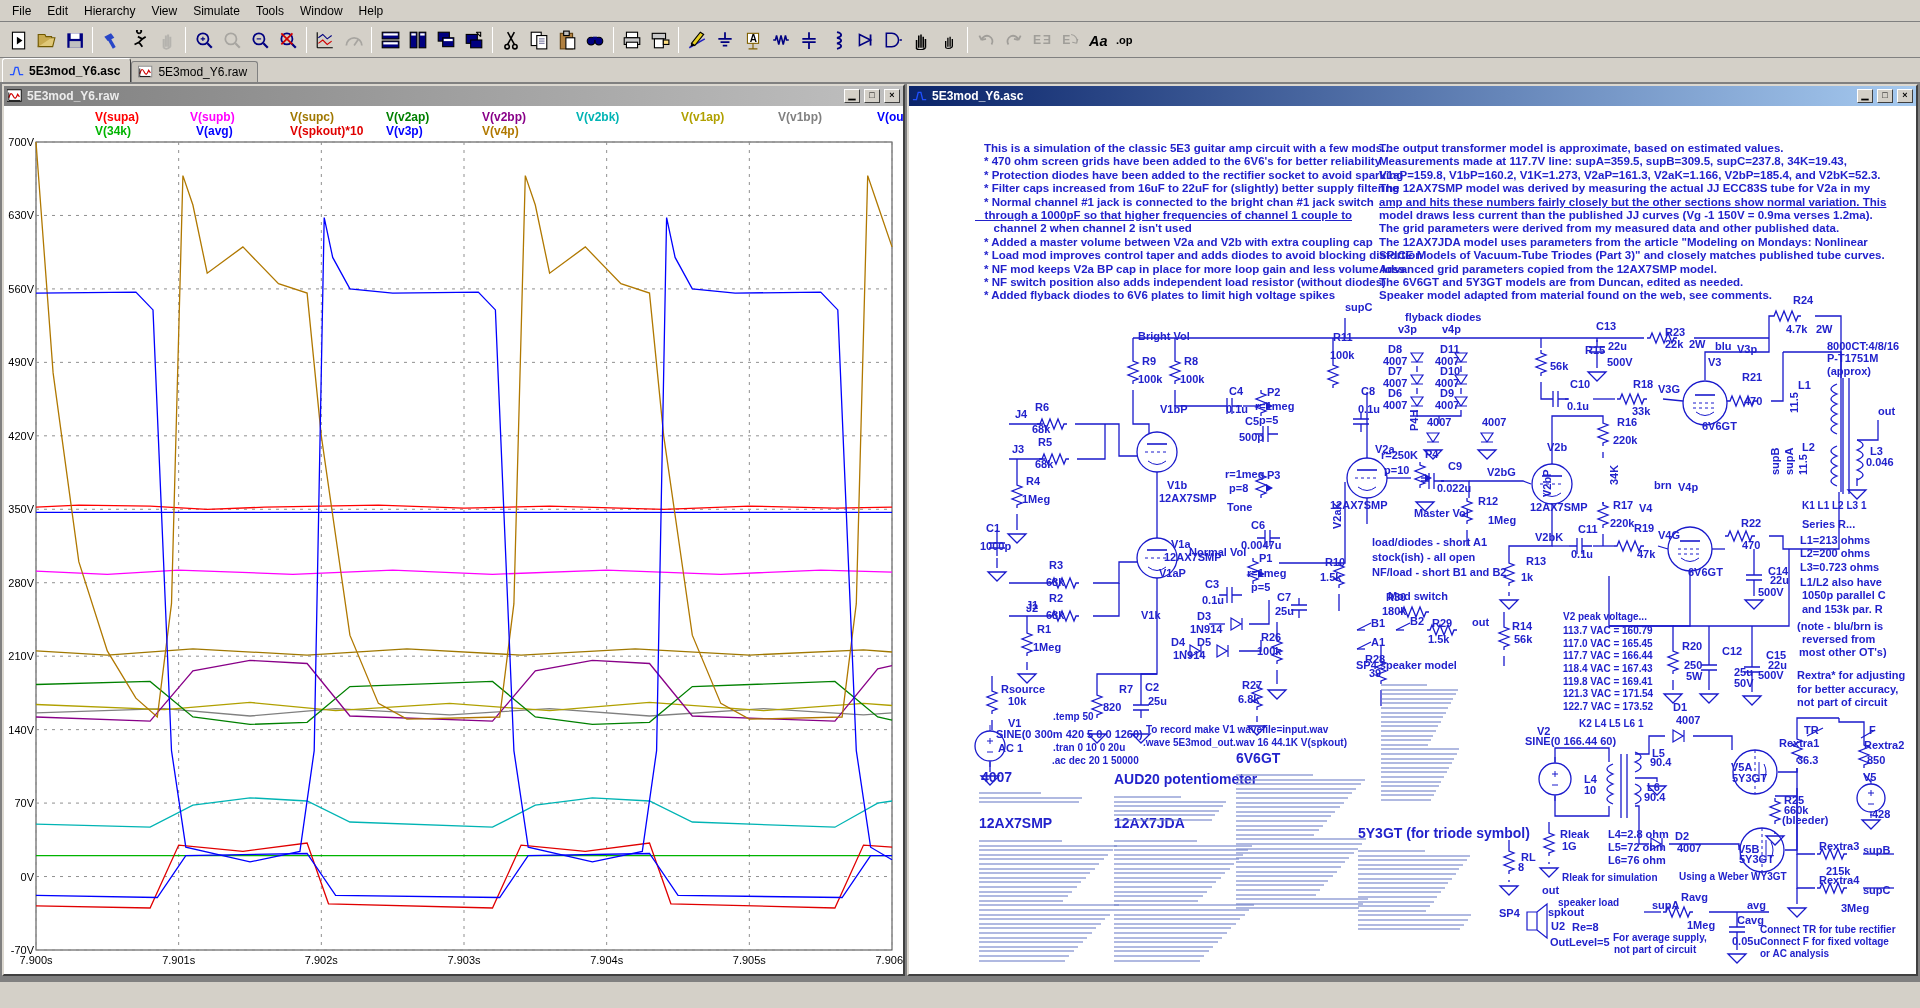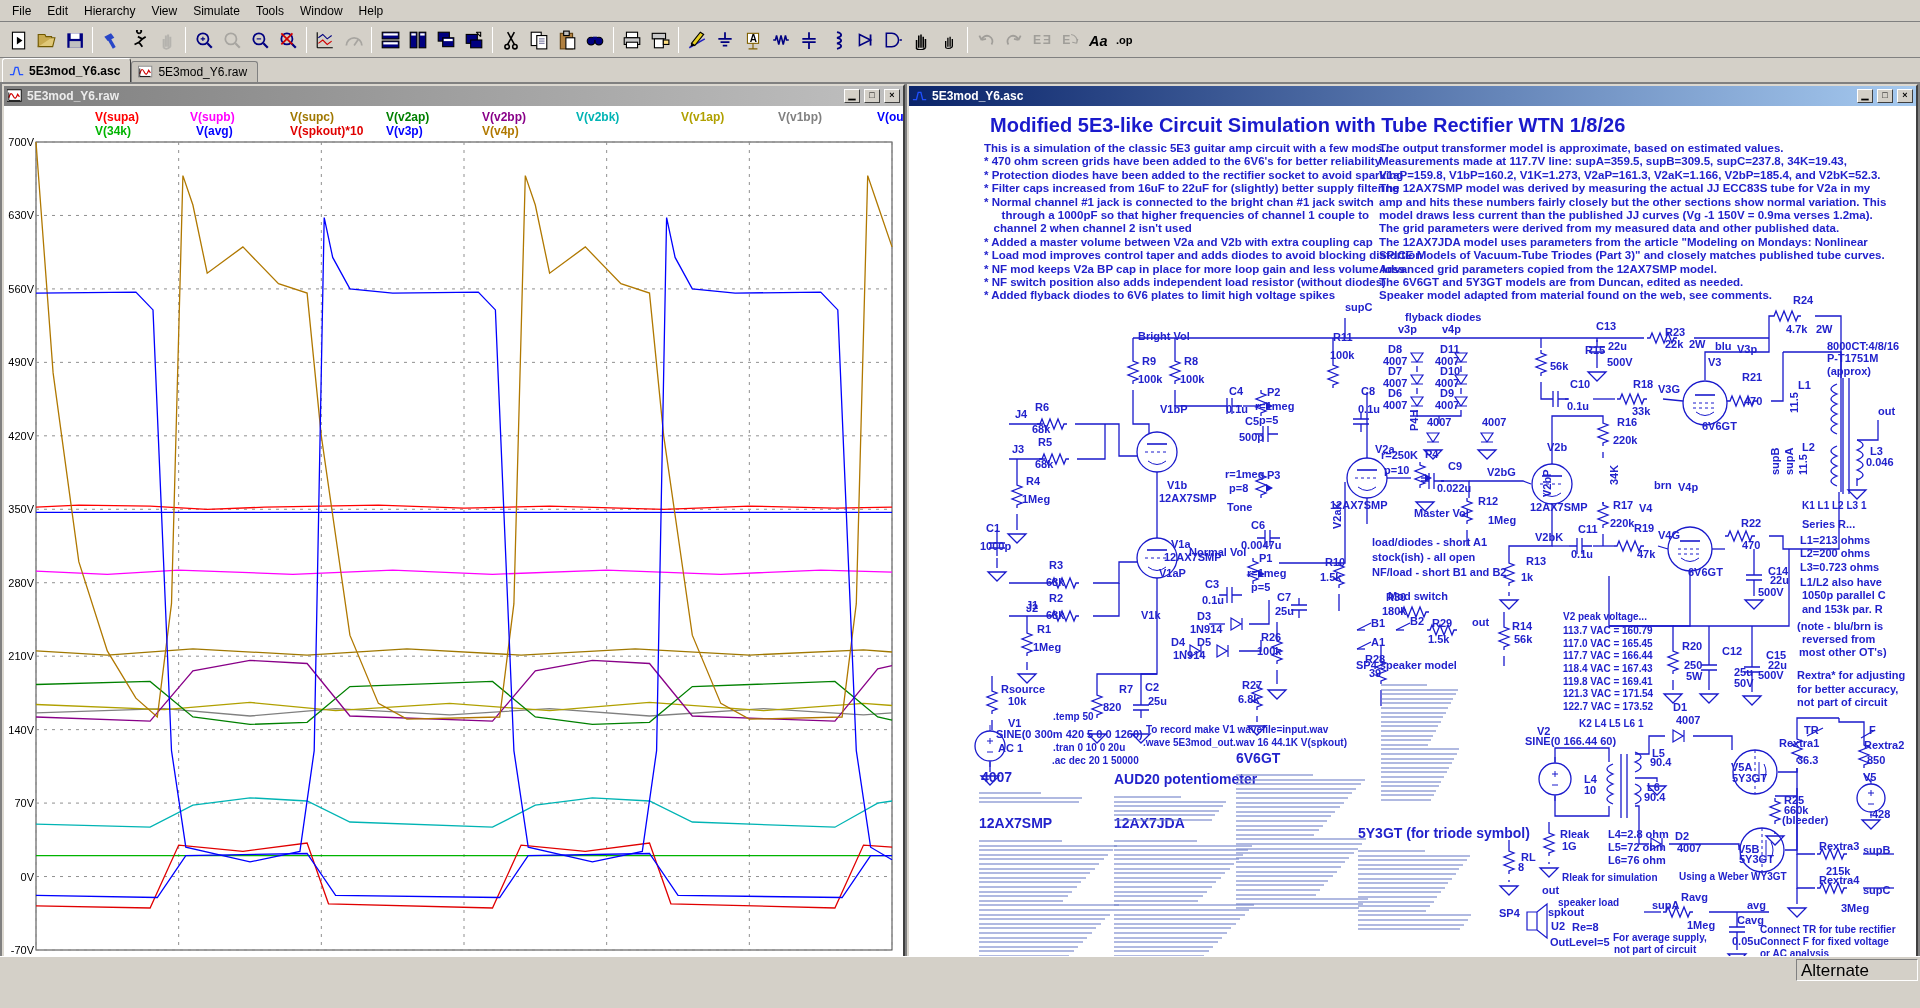--- a/index.html
+++ b/index.html
@@ -727,41 +727,40 @@
           <path d="M928,340 q-12,5 0,10 q-12,5 0,10 q-12,5 0,10 q-12,5 0,10" fill="none" stroke="#1a1acc" stroke-width="1.3"></path>
           <path d="M948,334 q12,5 0,10 q12,5 0,10 q12,5 0,10 q12,5 0,10" fill="none" stroke="#1a1acc" stroke-width="1.3"></path>
           <path d="M712,648 V712 M718,648 V712" stroke="#1a1acc" stroke-width="1.3"></path>
           <path d="M704,658 q-12,5 0,10 q-12,5 0,10 q-12,5 0,10 q-12,5 0,10" fill="none" stroke="#1a1acc" stroke-width="1.3"></path>
           <path d="M726,646 q12,5 0,10 q12,5 0,10" fill="none" stroke="#1a1acc" stroke-width="1.3"></path>
           <path d="M726,678 q12,5 0,10 q12,5 0,10" fill="none" stroke="#1a1acc" stroke-width="1.3"></path>
           <rect x="620," ,="" y="810" width="0" height="0" fill="none"></rect>
           <path d="M618,806 h10 v18 h-10 z M628,806 l10,-8 v34 l-10,-8" fill="none" stroke="#1a1acc" stroke-width="1.2"></path>
           <path d="M448,524 l14,-7 M448,543 l14,-7 M487,524 l14,-7 M898,630 l16,-8 M952,632 l14,-8" stroke="#1a1acc" stroke-width="1.2"></path>
         </svg>
-      <div id="schem-title" style="left:81px; top:8px;">Modified 5E3-like Circuit Simulation with Tube Rectifier  WTN 1/8/26</div>
       <div id="notes-left">
           <div class="note-line" style="left: 75px; top: 36px;">This is a simulation of the classic 5E3 guitar amp circuit with a few mods...</div>
           <div class="note-line" style="left: 75px; top: 49.4px;">* 470 ohm screen grids have been added to the 6V6's for better reliability</div>
           <div class="note-line" style="left: 75px; top: 62.8px;">* Protection diodes have been added to the rectifier socket to avoid sparking</div>
           <div class="note-line" style="left: 75px; top: 76.2px;">* Filter caps increased from 16uF to 22uF for (slightly) better supply filtering</div>
           <div class="note-line" style="left: 75px; top: 89.6px;">* Normal channel #1 jack is connected to the bright chan #1 jack switch</div>
-          <div class="note-line" style="left: 83px; top: 103px;">   through a 1000pF so that higher frequencies of channel 1 couple to</div>
+          <div class="note-line" style="left: 66px; top: 103px; text-decoration: underline;">   through a 1000pF so that higher frequencies of channel 1 couple to</div>
           <div class="note-line" style="left: 75px; top: 116.4px;">   channel 2 when channel 2 isn't used</div>
           <div class="note-line" style="left: 75px; top: 129.8px;">* Added a master volume between V2a and V2b with extra coupling cap</div>
           <div class="note-line" style="left: 75px; top: 143.2px;">* Load mod improves control taper and adds diodes to avoid blocking distortion</div>
           <div class="note-line" style="left: 75px; top: 156.6px;">* NF mod keeps V2a BP cap in place for more loop gain and less volume loss</div>
           <div class="note-line" style="left: 75px; top: 170px;">* NF switch position also adds independent load resistor (without diodes)</div>
           <div class="note-line" style="left: 75px; top: 183.4px;">* Added flyback diodes to 6V6 plates to limit high voltage spikes</div>
         </div>
       <div id="notes-right">
           <div class="note-line" style="left: 470px; top: 36px;">The output transformer model is approximate, based on estimated values.</div>
           <div class="note-line" style="left: 470px; top: 49.4px;">Measurements made at 117.7V line: supA=359.5, supB=309.5, supC=237.8, 34K=19.43,</div>
           <div class="note-line" style="left: 470px; top: 62.8px;">V1aP=159.8, V1bP=160.2, V1K=1.273, V2aP=161.3, V2aK=1.166, V2bP=185.4, and V2bK=52.3.</div>
           <div class="note-line" style="left: 470px; top: 76.2px;">The 12AX7SMP model was derived by measuring the actual JJ ECC83S tube for V2a in my</div>
-          <div class="note-line" style="left: 470px; top: 89.6px;">amp and hits these numbers fairly closely but the other sections show normal variation. This</div>
+          <div class="note-line" style="left: 470px; top: 89.6px; text-decoration: underline;">amp and hits these numbers fairly closely but the other sections show normal variation. This</div>
           <div class="note-line" style="left: 470px; top: 103px;">model draws less current than the published JJ curves (Vg -1 150V = 0.9ma verses 1.2ma).</div>
           <div class="note-line" style="left: 470px; top: 116.4px;">The grid parameters were derived from my measured data and other published data.</div>
           <div class="note-line" style="left: 470px; top: 129.8px;">The 12AX7JDA model uses parameters from the article "Modeling on Mondays: Nonlinear</div>
           <div class="note-line" style="left: 470px; top: 143.2px;">SPICE Models of Vacuum-Tube Triodes (Part 3)" and closely matches published tube curves.</div>
           <div class="note-line" style="left: 470px; top: 156.6px;">Advanced grid parameters copied from the 12AX7SMP model.</div>
           <div class="note-line" style="left: 470px; top: 170px;">The 6V6GT and 5Y3GT models are from Duncan, edited as needed.</div>
           <div class="note-line" style="left: 470px; top: 183.4px;">Speaker model adapted from material found on the web, see comments.</div>
         </div>
       <div id="schem-labels">
           <span style="left: 436px; top: 195px;">supC</span>
@@ -1185,16 +1184,13 @@
           <i style="left: 472px; top: 670px; width: 63px;"></i>
           <i style="left: 472px; top: 674.6px; width: 60.48px;"></i>
           <i style="left: 472px; top: 679.2px; width: 57.96px;"></i>
           <i style="left: 472px; top: 683.8px; width: 55.44px;"></i>
           <i style="left: 472px; top: 688.4px; width: 52.92px;"></i>
           <i style="left: 472px; top: 693px; width: 50.4px;"></i>
         </div>
     </div>
   </div>
 
-  <div id="statusbar">
-    <div id="status-right" class="sunken">Alternate</div>
-  </div>
 </div>
 
 </body></html>

